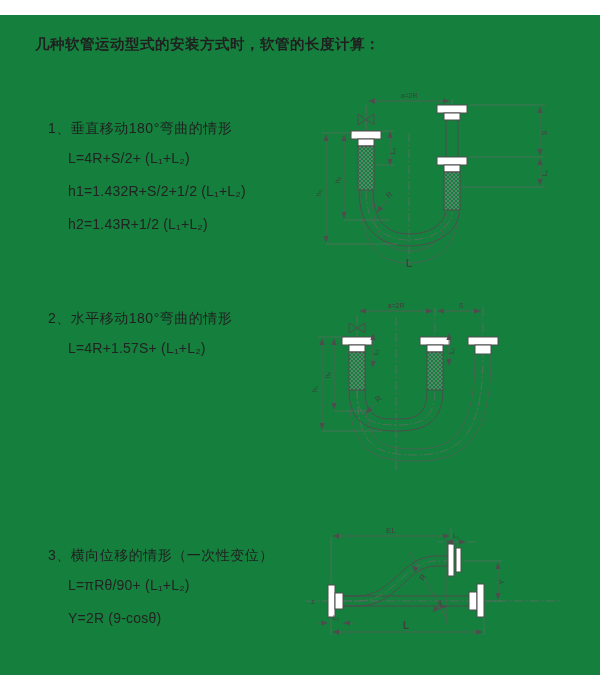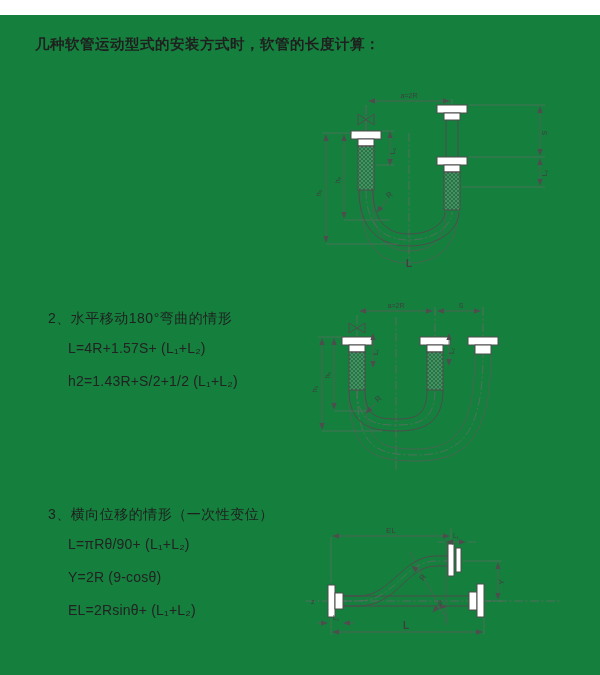--- a/index.html
+++ b/index.html
@@ -35,20 +35,26 @@
     <defs>
       <marker id="arr" markerWidth="9" markerHeight="7" refX="8" refY="3.5" orient="auto-start-reverse">
         <path d="M0,0 L9,3.5 L0,7 z" fill="#4d4d4d"></path>
       </marker>
       <pattern id="braid" width="4" height="4" patternUnits="userSpaceOnUse">
         <path d="M0,4 L4,0 M0,0 L4,4" stroke="#8a8a8a" stroke-width="0.6"></path>
       </pattern>
     </defs>
   </svg>
 
+  <div class="sec-text" style="left:48px;top:105px;">
+    <div class="sec-heading">1、垂直移动180°弯曲的情形</div>
+    <div class="formula">L=4R+S/2+ (L₁+L₂)</div>
+    <div class="formula">h1=1.432R+S/2+1/2 (L₁+L₂)</div>
+    <div class="formula">h2=1.43R+1/2 (L₁+L₂)</div>
+  </div>
 
   <svg style="left:310px;top:72px;" width="270" height="190" viewBox="310 72 270 190">
 
     <line class="cl" x1="366" y1="90" x2="366" y2="118"></line>
     <line class="cl" x1="452" y1="84" x2="452" y2="92"></line>
     <line class="cl" x1="409" y1="118" x2="409" y2="252"></line>
 
     <line class="dim" x1="369" y1="86" x2="449" y2="86" marker-start="url(#arr)" marker-end="url(#arr)"></line>
     <text class="lblS" x="409" y="83" text-anchor="middle">a=2R</text>
 
@@ -104,21 +110,20 @@
 
     <line class="dim" x1="388" y1="184" x2="377" y2="197" marker-end="url(#arr)"></line>
     <text class="lblM" x="391" y="182" transform="rotate(-40 391 182)" text-anchor="middle">R</text>
 
     <text class="lblL" x="409" y="252" text-anchor="middle">L</text>
   </svg>
 
   <div class="sec-text" style="left:48px;top:295px;">
     <div class="sec-heading">2、水平移动180°弯曲的情形</div>
     <div class="formula">L=4R+1.57S+ (L₁+L₂)</div>
-    <div class="formula">h2=1.43R+S/2+1/2 (L₁+L₂)</div>
   </div>
 
   <svg style="left:310px;top:282px;" width="285" height="190" viewBox="310 282 285 190">
 
     <line class="cl" x1="357" y1="300" x2="357" y2="324"></line>
     <line class="cl" x1="435" y1="292" x2="435" y2="324"></line>
     <line class="cl" x1="483" y1="292" x2="483" y2="324"></line>
     <line class="cl" x1="396" y1="302" x2="396" y2="455"></line>
 
     <line class="dim" x1="360" y1="296" x2="432" y2="296" marker-start="url(#arr)" marker-end="url(#arr)"></line>
@@ -165,25 +170,24 @@
     <line class="ext" x1="334" y1="396" x2="372" y2="396"></line>
     <text class="lblS" x="330" y="360" transform="rotate(-90 330 360)" text-anchor="middle">h₂</text>
     <line class="dim" x1="322" y1="324" x2="322" y2="414" marker-start="url(#arr)" marker-end="url(#arr)"></line>
     <line class="ext" x1="322" y1="416" x2="382" y2="416"></line>
     <text class="lblS" x="317" y="374" transform="rotate(-90 317 374)" text-anchor="middle">h₁</text>
 
     <line class="dim" x1="376" y1="388" x2="366" y2="398" marker-end="url(#arr)"></line>
     <text class="lblM" x="380" y="386" transform="rotate(-40 380 386)" text-anchor="middle">R</text>
   </svg>
 
-  <div class="sec-text" style="left:48px;top:491px;">
+  <div class="sec-text" style="left:48px;top:532px;">
     <div class="sec-heading">3、横向位移的情形（一次性变位）</div>
     <div class="formula">L=πRθ/90+ (L₁+L₂)</div>
     <div class="formula">Y=2R (9-cosθ)</div>
-    <div class="formula">EL=2Rsinθ+ (L₁+L₂)</div>
   </div>
 
   <svg style="left:300px;top:505px;" width="295" height="148" viewBox="300 505 295 148">
 
     <line class="cl" x1="306" y1="586" x2="560" y2="586"></line>
     <text class="lblS" x="311" y="589">z</text>
 
     <line class="geo-thin" x1="446" y1="524" x2="446" y2="610"></line>
     <line class="geo-thin" x1="410" y1="537" x2="448" y2="607"></line>
     <path class="dim" d="M433,597 A15,15 0 0 1 446,592" marker-start="url(#arr)" marker-end="url(#arr)"></path>

